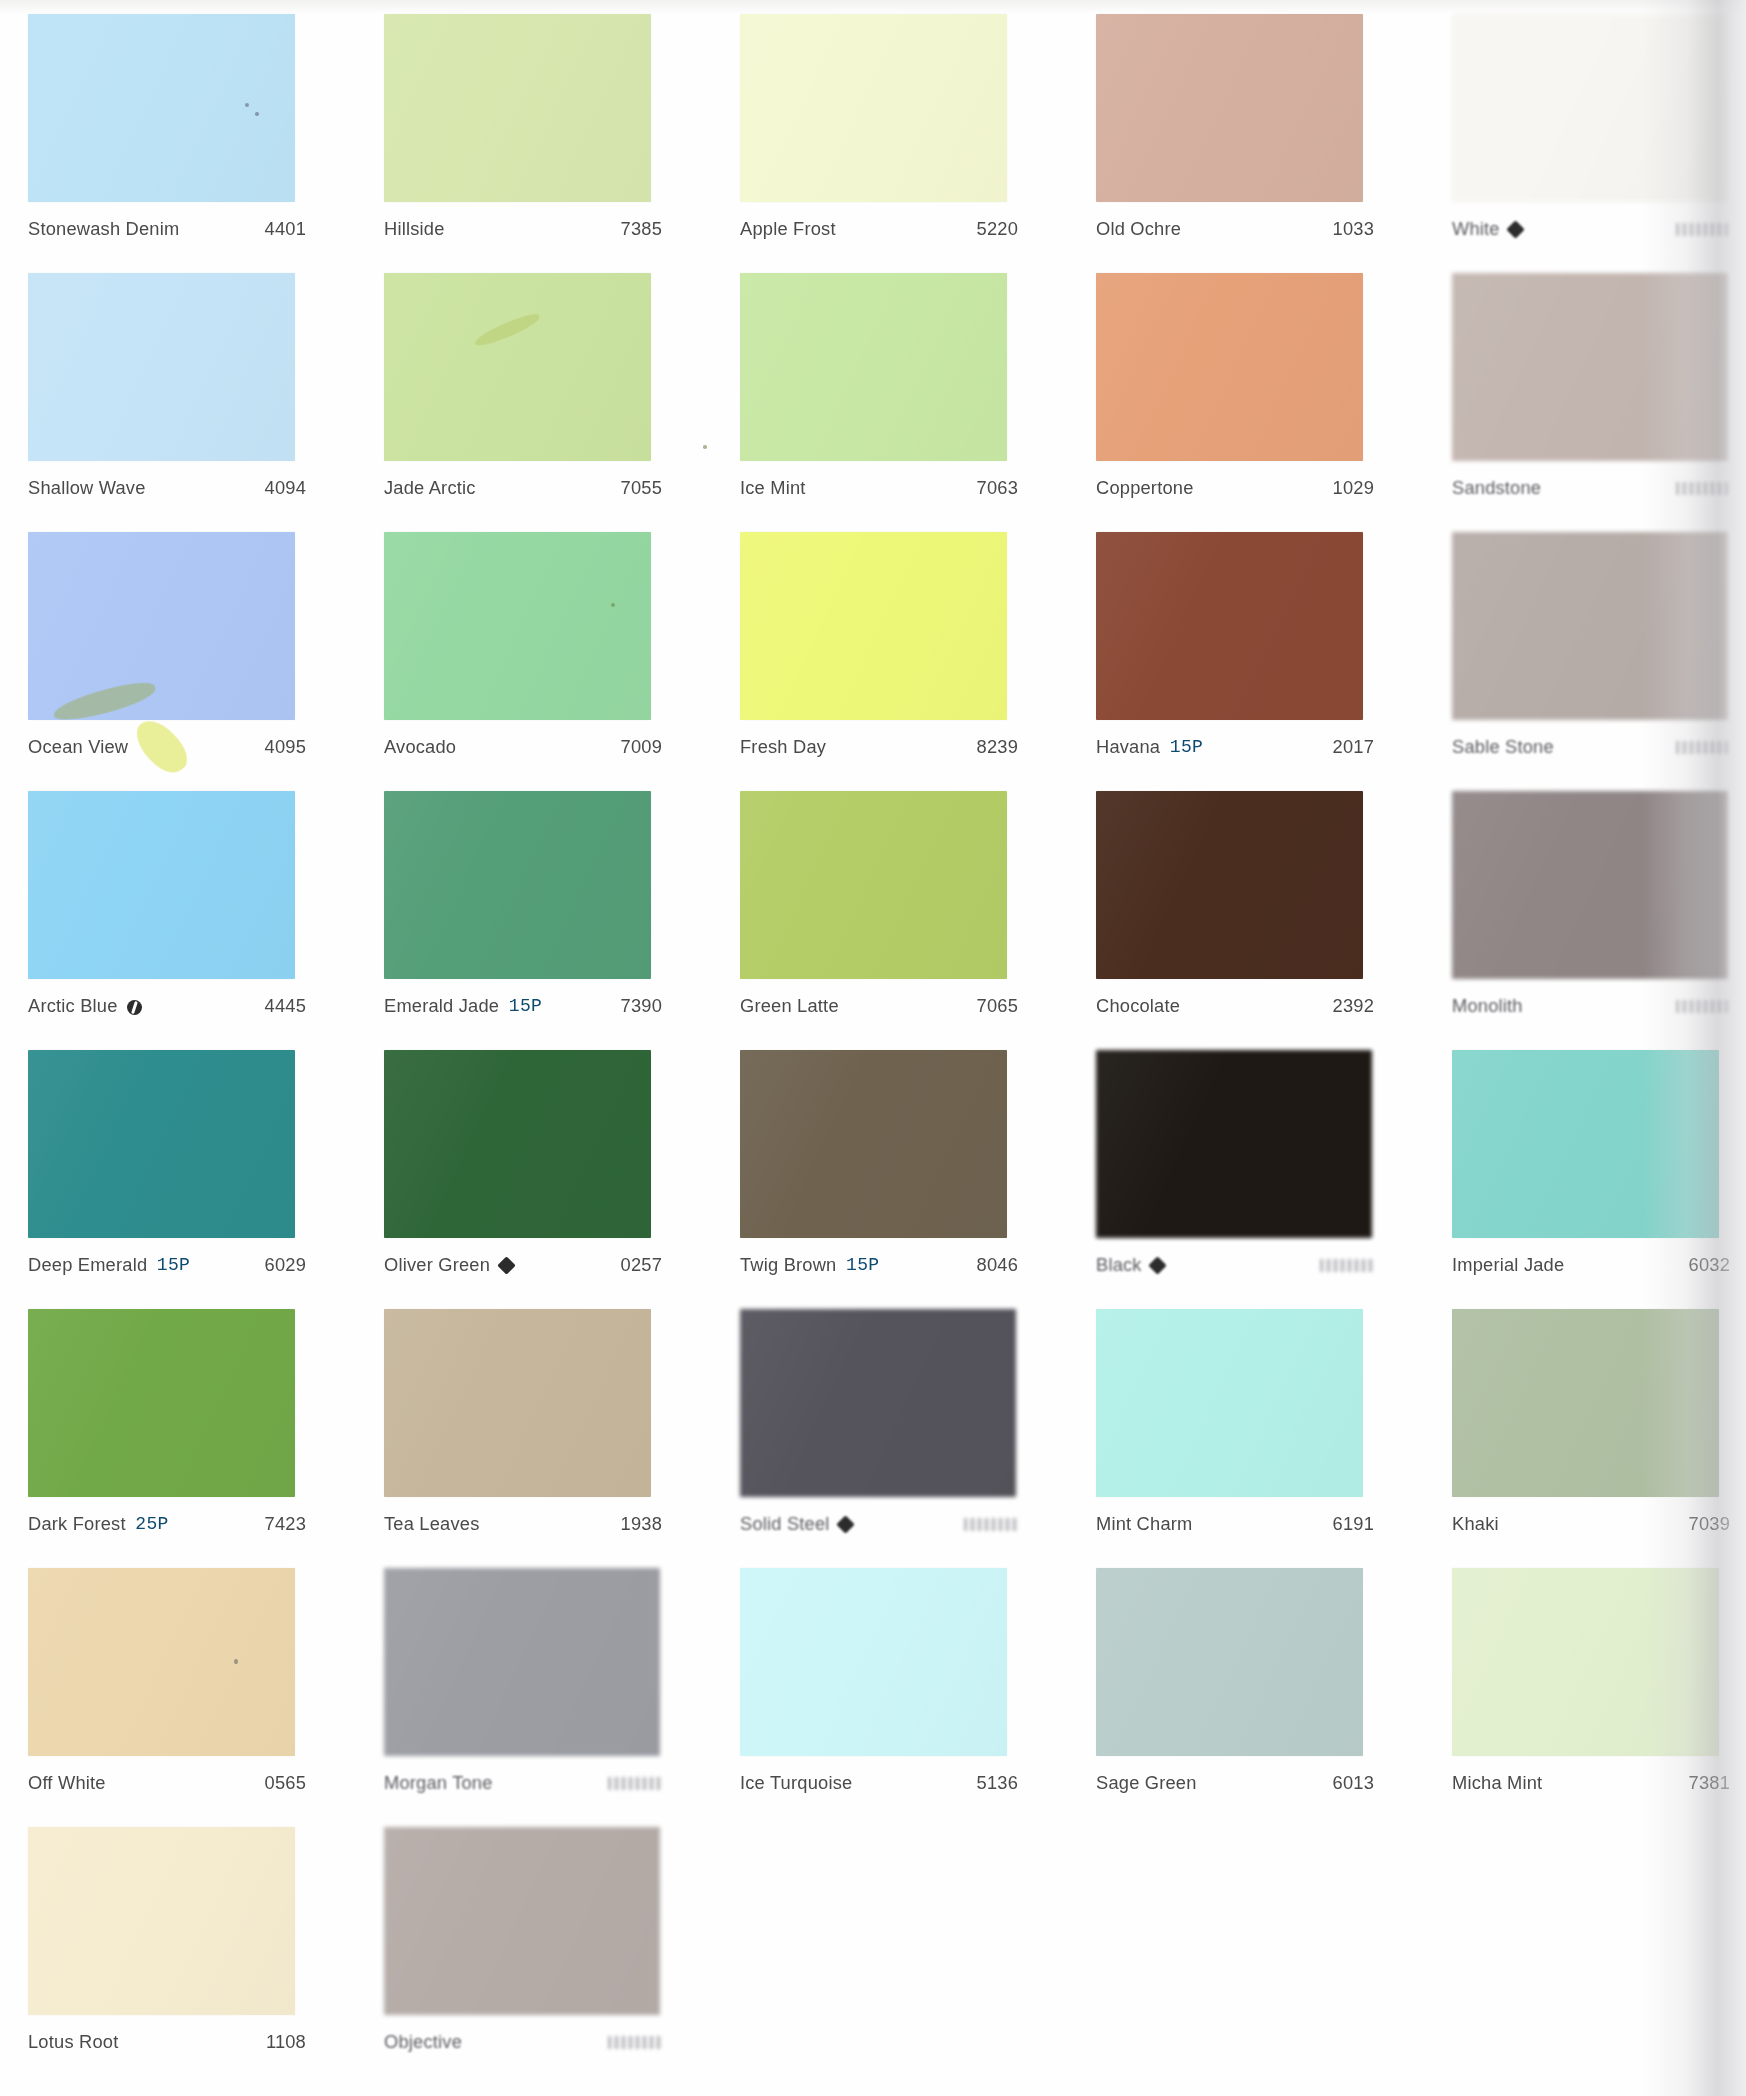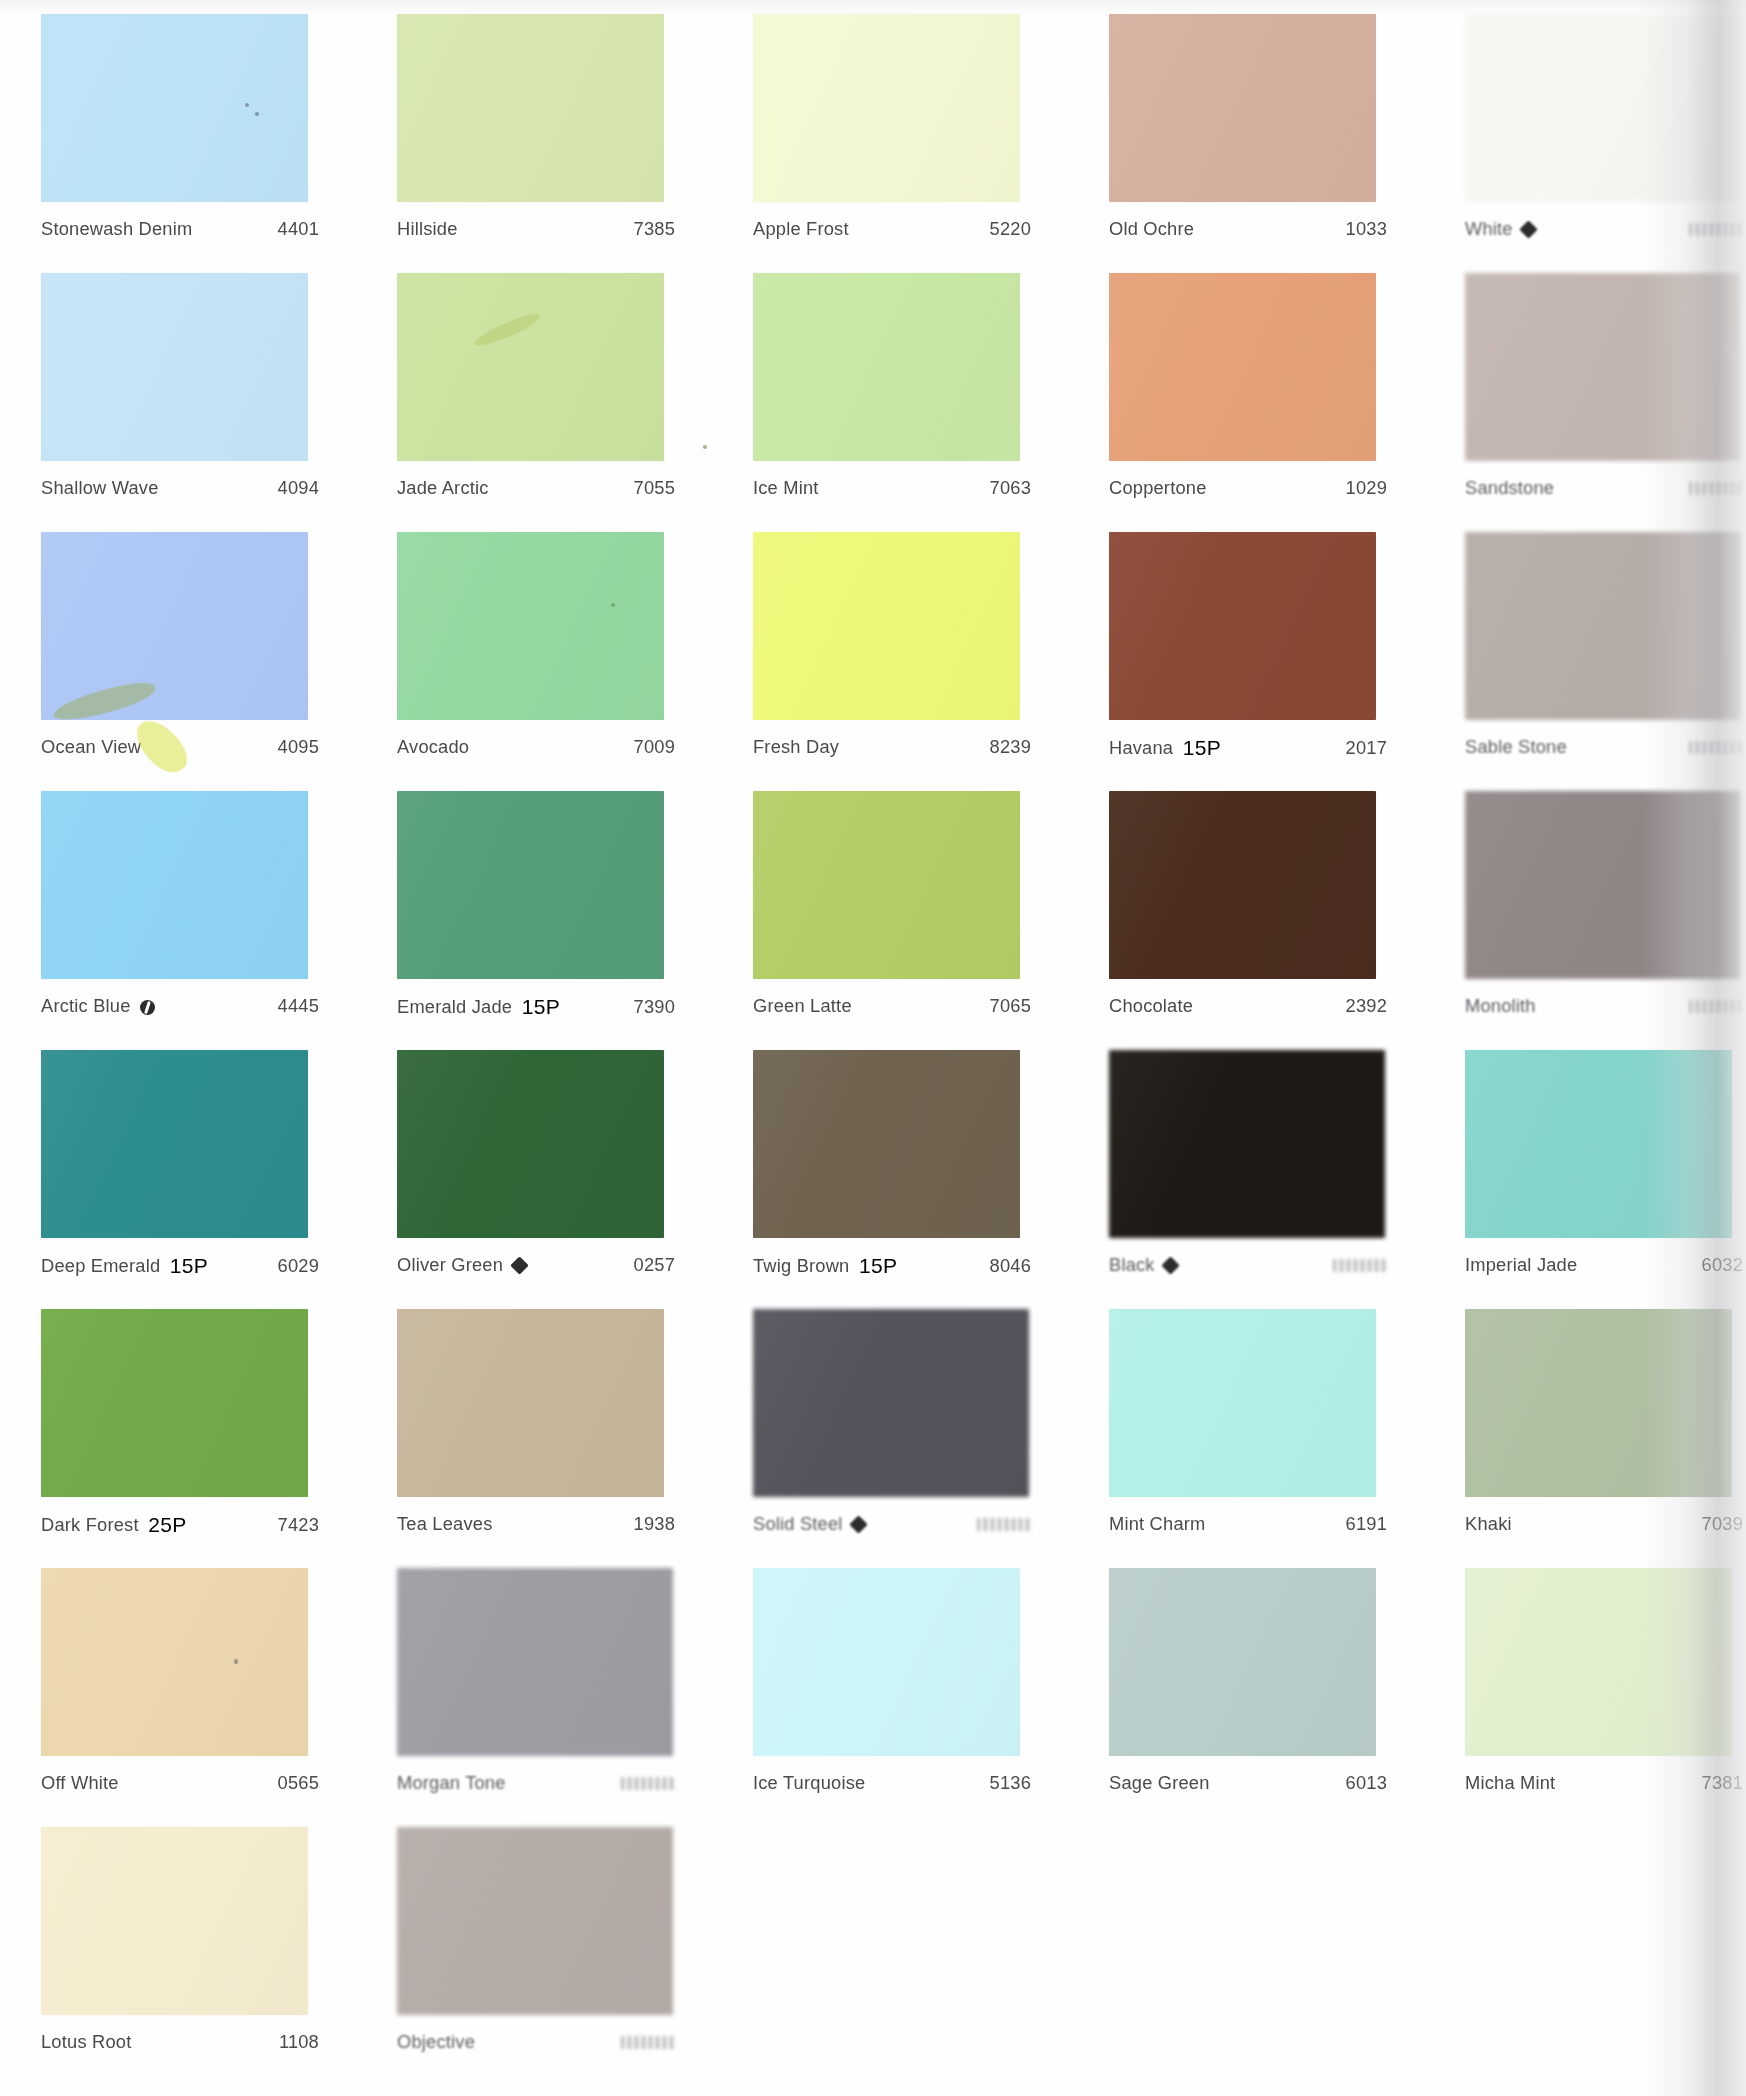--- a/index.html
+++ b/index.html
@@ -39,21 +39,21 @@
   }
 
   #grid {
     position: absolute;
     top: 14px; left: 0;
     width: 1747px;
     display: grid;
     grid-template-columns: repeat(5, 356px);
     column-gap: 0px;
     row-gap: 0px;
-    padding-left: 41px;
+    padding-left: 28px;
   }
 
   .cell {
     width: 356px;
     height: 259px;
     position: relative;
   }
 
   .chip {
     width: 267px;
@@ -85,23 +85,24 @@
     white-space: nowrap;
   }
   .cap-left {
     display: flex;
     align-items: center;
     gap: 9.6px;
   }
   .cname { color: #4a4a4a; }
   .ccode { color: #4a4a4a; font-size: 18.3px; }
   .tag {
-    color: #000000;
-    font-size: 21px;
+    color: #0c4a6e;
+    font-size: 18px;
     letter-spacing: 0.3px;
+    font-family: Liberation Mono, monospace;
   }
 
   
   .diamond-icon {
     display: inline-block;
     width: 13px; height: 13px;
     background: #2c2c2c;
     transform: rotate(45deg);
     border-radius: 1.7px;
     position: relative;

